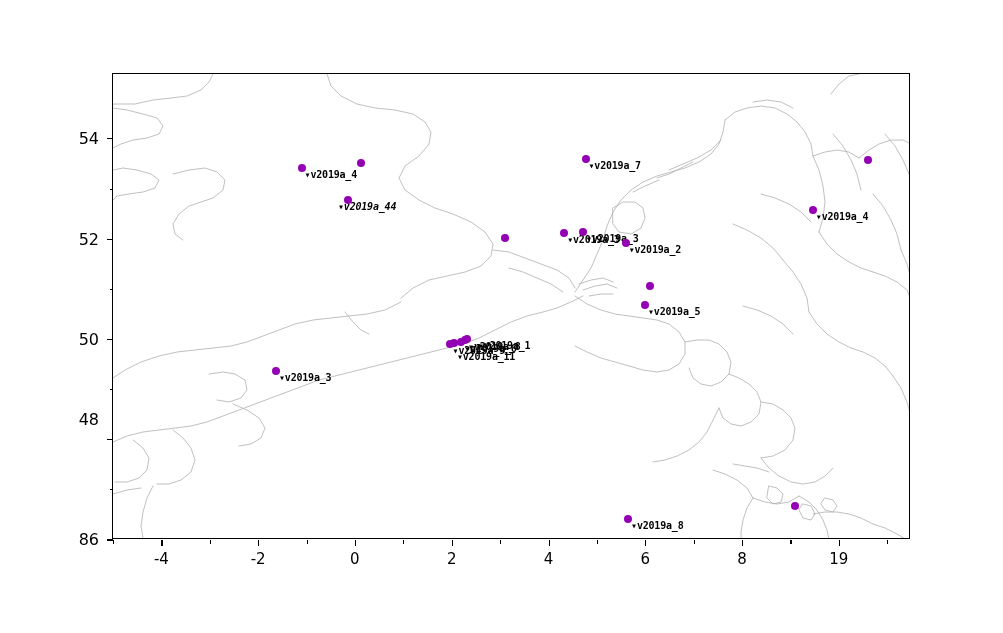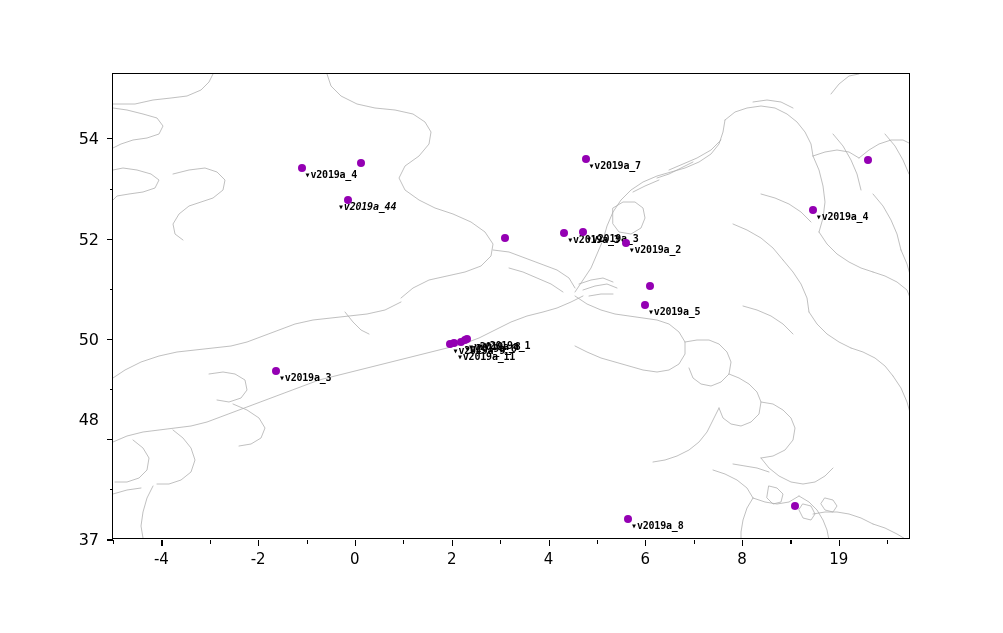--- a/index.html
+++ b/index.html
@@ -183,21 +183,21 @@
     <div class="tk ymaj" style="top:465.4px"></div>
     <div class="tk ymaj" style="top:365.1px"></div>
     <div class="tk ymaj" style="top:264.9px"></div>
     <div class="tk ymaj" style="top:164.6px"></div>
     <div class="tk ymaj" style="top:64.3px"></div>
     <div class="tk ymin" style="top:415.3px"></div>
     <div class="tk ymin" style="top:315.0px"></div>
     <div class="tk ymin" style="top:214.7px"></div>
     <div class="tk ymin" style="top:114.5px"></div>
 
-    <div class="ylab" style="top:465.4px">37</div>
+    <div class="ylab" style="top:465.4px">86</div>
     <div class="ylab" style="top:345px">48</div>
     <div class="ylab" style="top:264.9px">50</div>
     <div class="ylab" style="top:164.6px">52</div>
     <div class="ylab" style="top:64.3px">54</div>
 
     <div id="pts">
         <div class="pt" style="left: 188.618px; top: 93.7011px; background: rgb(148, 0, 179);"></div>
         <div class="ptlab" style="left: 191.618px; top: 94.7011px;">▾v2019a_4</div>
         <div class="pt" style="left: 247.622px; top: 89.1914px; background: rgb(148, 0, 179);"></div>
         <div class="pt" style="left: 234.564px; top: 126.271px; background: rgb(148, 0, 179);"></div>

